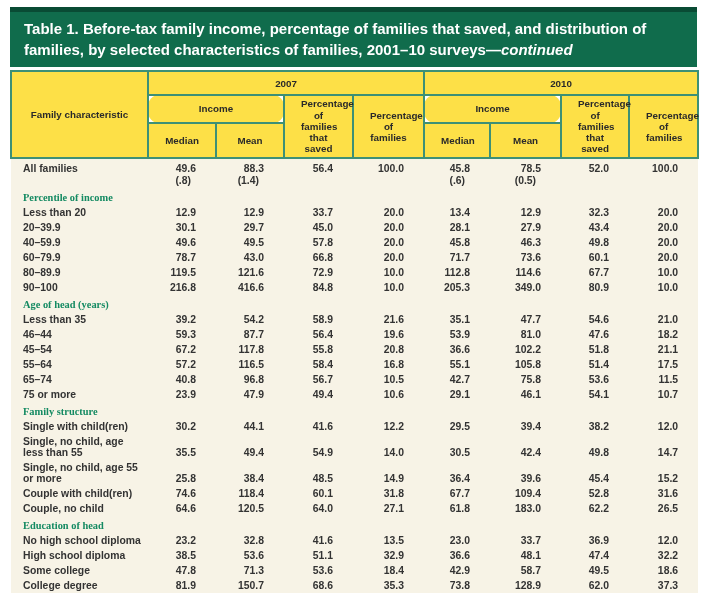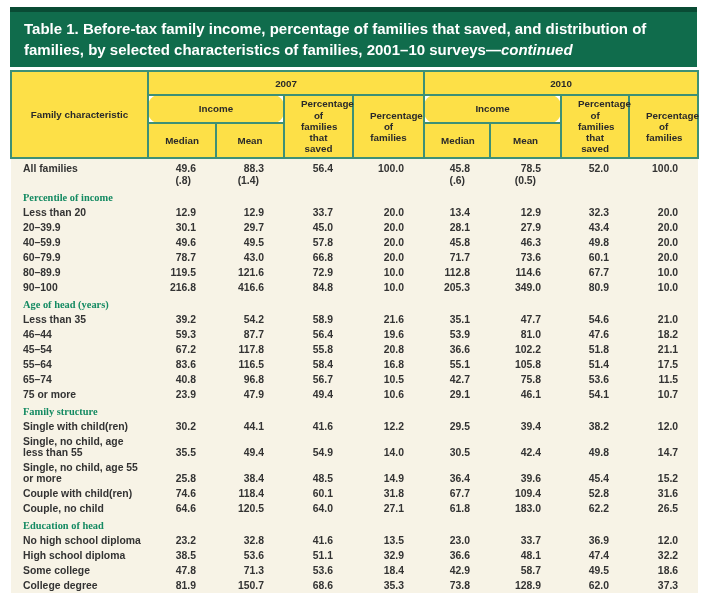--- a/index.html
+++ b/index.html
@@ -264,21 +264,21 @@
           <td class="num">117.8</td>
           <td class="num">55.8</td>
           <td class="num">20.8</td>
           <td class="num">36.6</td>
           <td class="num">102.2</td>
           <td class="num">51.8</td>
           <td class="num">21.1</td>
         </tr>
         <tr>
           <td class="row-label">55–64</td>
-          <td class="num">83.6</td>
+          <td class="num">57.2</td>
           <td class="num">116.5</td>
           <td class="num">58.4</td>
           <td class="num">16.8</td>
           <td class="num">55.1</td>
           <td class="num">105.8</td>
           <td class="num">51.4</td>
           <td class="num">17.5</td>
         </tr>
         <tr>
           <td class="row-label">65–74</td>

